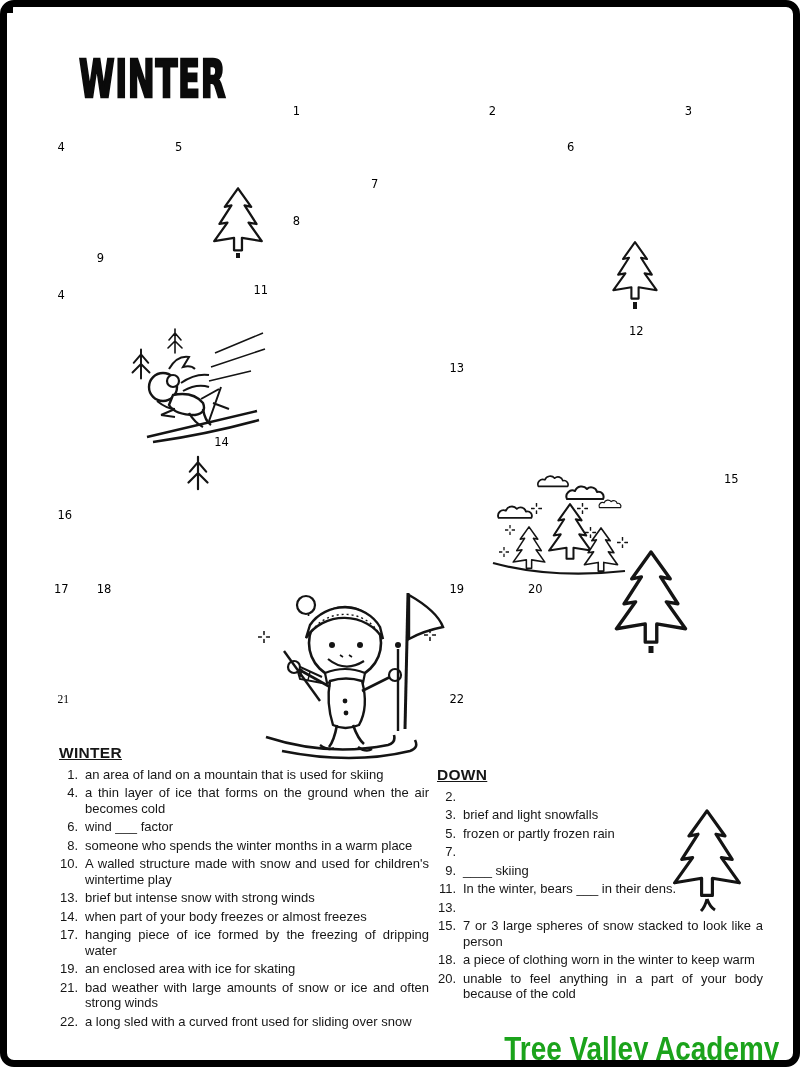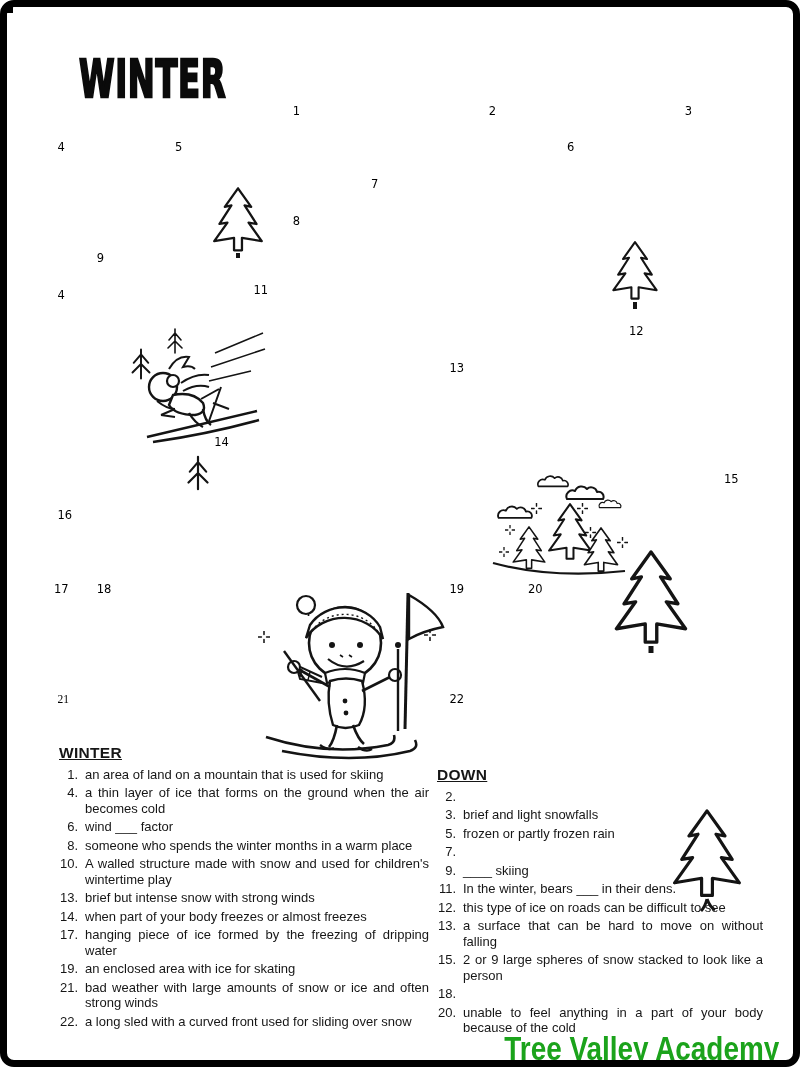--- a/index.html
+++ b/index.html
@@ -408,33 +408,29 @@
         </div>
         <div class="clue">
           <span class="cn">9.</span>
           <span class="ct">____ skiing</span>
         </div>
         <div class="clue">
           <span class="cn">11.</span>
           <span class="ct">In the winter, bears ___ in their dens.</span>
         </div>
         <div class="clue">
-          <span class="cn">12.</span>
-          <span class="ct">this type of ice on roads can be difficult to see</span>
-        </div>
-        <div class="clue">
           <span class="cn">13.</span>
-          <span class="ct">a surface that can be hard to move on without falling</span>
         </div>
         <div class="clue">
           <span class="cn">15.</span>
-          <span class="ct">2 or 9 large spheres of snow stacked to look like a person</span>
+          <span class="ct">7 or 3 large spheres of snow stacked to look like a person</span>
         </div>
         <div class="clue">
           <span class="cn">18.</span>
+          <span class="ct">a piece of clothing worn in the winter to keep warm</span>
         </div>
         <div class="clue">
           <span class="cn">20.</span>
           <span class="ct">unable to feel anything in a part of your body because of the cold</span>
         </div>
       </div>
   </div>
 
   <div class="logo" style="color: rgb(27, 163, 27);">Tree Valley Academy</div>
 

